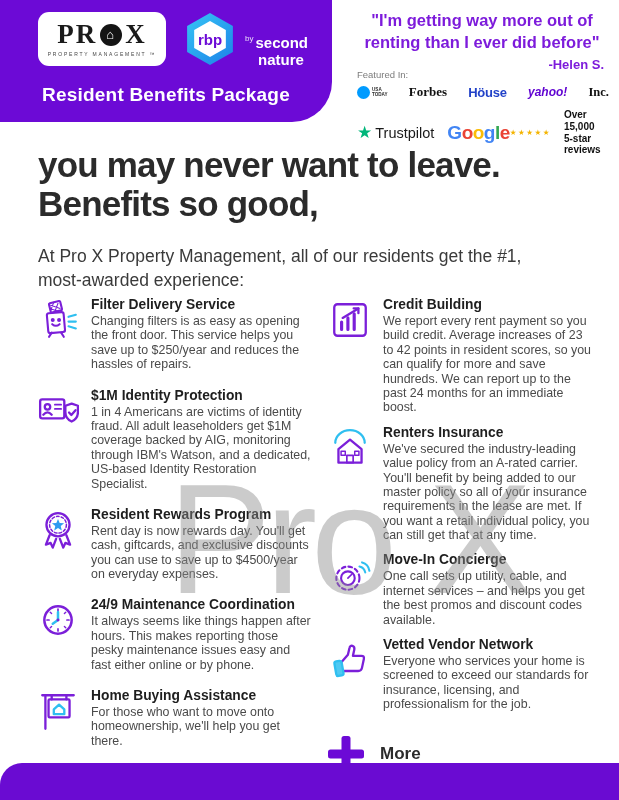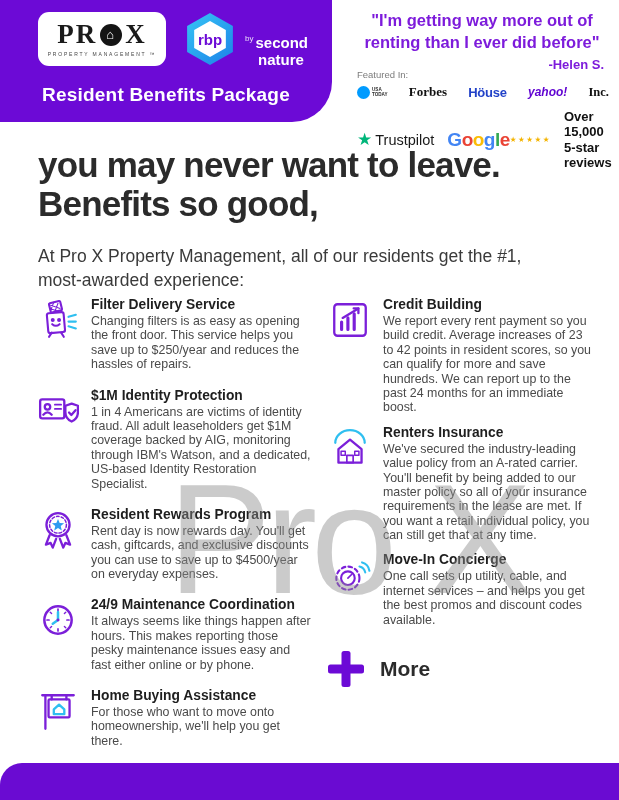--- a/index.html
+++ b/index.html
@@ -46,40 +46,40 @@
   .yahoo { font-weight:bold; font-style:italic; font-size:12px; color:#5F01D1; }
   .incmag { font-family:"Liberation Serif", serif; font-weight:bold; font-size:12.5px; color:#111; }
   .reviews-row { display:flex; align-items:center; gap:13px; margin-top:9px; }
   .tp { display:flex; align-items:center; gap:3px; }
   .tp-star { color:#00B67A; font-size:17px; line-height:1; }
   .tp-name { font-size:14.5px; color:#191919; }
   .goog { display:flex; flex-direction:row; align-items:center; line-height:1; }
   .goog-word { font-size:19px; font-weight:bold; letter-spacing:-.5px; }
   .g1,.g4{color:#4285F4}.g2,.g6{color:#EA4335}.g3{color:#FBBC05}.g5{color:#34A853}
   .goog-stars { font-size:7.5px; color:#F4B400; letter-spacing:1.5px; margin-top:1px; }
-  .rev-sum { font-size:13px; font-weight:bold; color:#111; line-height:1.18; }
+  .rev-sum { font-size:10px; font-weight:bold; color:#111; line-height:1.18; }
 
   
   .hero-title { position:absolute; left:38px; top:145px; font-size:35px; font-weight:bold;
     color:#2B2B2B; line-height:1.12; letter-spacing:-.8px; }
   .hero-sub { position:absolute; left:38px; top:244px; font-size:17.5px; color:#3A3A3A; line-height:1.38; }
 
   
   .benefits { position:absolute; left:36px; top:297px; width:556px; display:flex; gap:16px; }
   .col { display:flex; flex-direction:column; }
   .col-left { width:276px; }
   .col-right { width:264px; }
   .benefit { display:flex; gap:11px; }
   .col-left .benefit { margin-bottom:16px; }
   .col-right .benefit { margin-bottom:10px; }
   .b-icon { width:44px; flex-shrink:0; display:flex; justify-content:center; align-items:flex-start; padding-top:2px; }
   .b-title { font-size:13.8px; font-weight:bold; color:#1E1E1E; margin-bottom:2px; }
   .b-body { font-size:12.4px; color:#4A4A4A; line-height:1.16; }
   .more-row { display:flex; align-items:center; gap:16px; margin-top:14px; }
-  .more-label { font-size:21px; font-weight:bold; color:#2B2B2B; }
+  .more-label { font-size:17px; font-weight:bold; color:#2B2B2B; }
 
   
   .watermark { position:absolute; left:168px; top:462px; font-size:155px; font-weight:normal;
     color:rgba(140,140,140,.45); letter-spacing:-6px; line-height:1; z-index:9; pointer-events:none; }
   .footer-bar { position:absolute; left:0; bottom:0; width:619px; height:37px;
     background:#6A0BD2; border-radius:22px 0 0 0; z-index:10; }
 
   svg { display:block; }
 </style>
 </head>
@@ -300,20 +300,32 @@
             <path d="M18 23 l3.5 -3.5" stroke-width="1.6"></path>
             <path d="M29 12 q4.5 1 5.5 5.5 M31.5 8 q6 1.5 7 8" stroke="#2FBFF0"></path>
           </svg>
         </div>
         <div>
           <div class="b-title">Move-In Concierge</div>
           <div class="b-body">One call sets up utility, cable, and internet services – and helps you get the best promos and discount codes available.</div>
         </div>
       </div>
 
+      <div class="benefit">
+        <div class="b-icon">
+          <svg width="42" height="42" viewBox="0 0 40 40" fill="none" stroke="#7B1FD9" stroke-width="2.2" stroke-linecap="round" stroke-linejoin="round">
+            <path d="M12 22 l6 -7 1.5 -6.5 q0.5 -2.5 2.8 -2 q2.3 0.6 1.8 3.6 L22.8 16 h8 q3 0 2.4 3 l-1.8 8.5 q-0.6 3 -3.6 3 H14"></path>
+            <rect x="6" y="21" width="7" height="14" rx="2" transform="rotate(-10 9.5 28)" stroke="#2FBFF0" fill="#2FBFF0" fill-opacity="0.85"></rect>
+          </svg>
+        </div>
+        <div>
+          <div class="b-title">Vetted Vendor Network</div>
+          <div class="b-body">Everyone who services your home is screened to exceed our standards for insurance, licensing, and professionalism for the job.</div>
+        </div>
+      </div>
 
       <div class="more-row">
         <svg width="36" height="36" viewBox="0 0 36 36">
           <rect x="0" y="13.5" width="36" height="9" rx="2.5" fill="#6C0AD6"></rect>
           <rect x="13.5" y="0" width="9" height="36" rx="2.5" fill="#6C0AD6"></rect>
         </svg>
         <span class="more-label">More</span>
       </div>
 
     </div>

